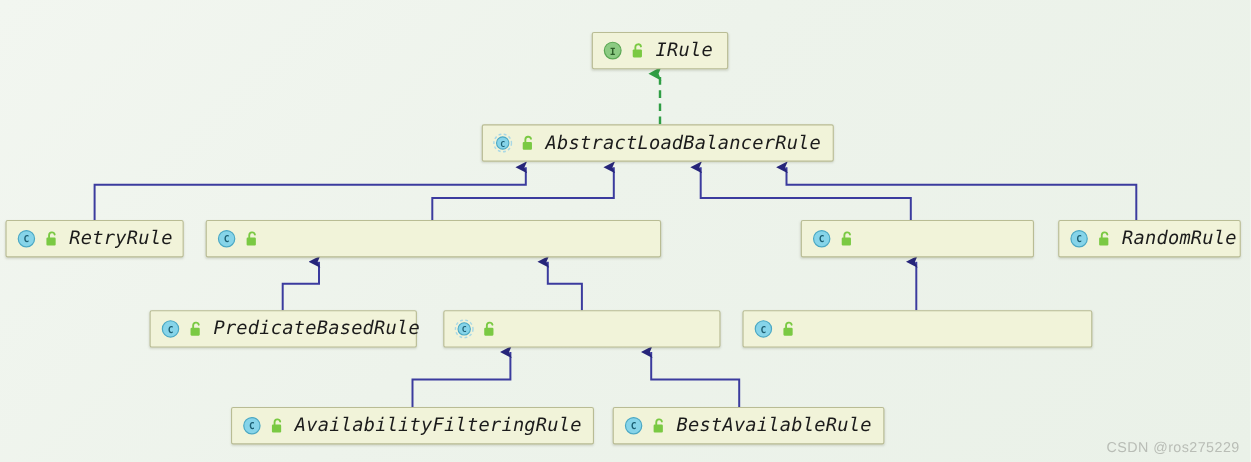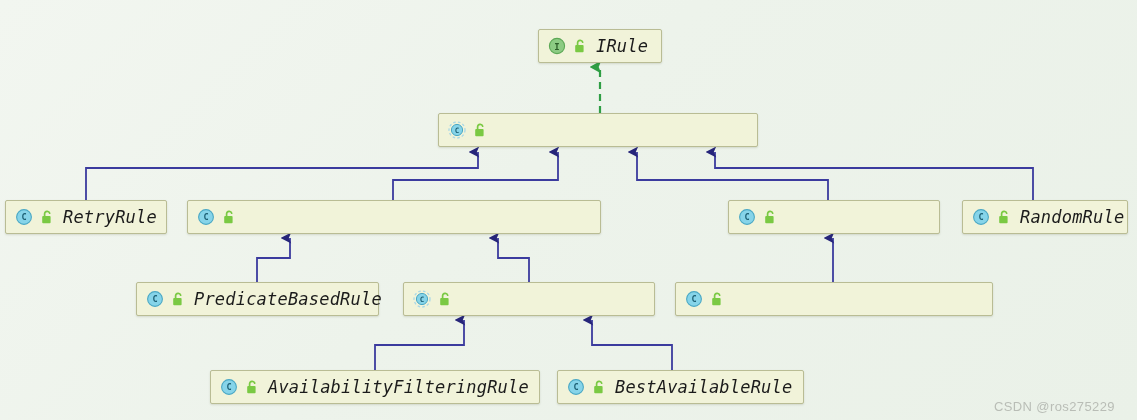--- a/index.html
+++ b/index.html
@@ -23,21 +23,21 @@
   }
   .node .label{
     font-family:"DejaVu Sans Mono","Liberation Mono",monospace;
     font-size:17px;letter-spacing:.2px;color:#1b1b1b;line-height:1;
     padding-left:2px;
     font-style:italic;
   }
   .ic{flex:0 0 auto;display:block;}
 
   .watermark{
-    position:absolute;right:22px;bottom:6px;
+    position:absolute;right:10px;bottom:6px;
     font-family:"Liberation Sans","DejaVu Sans",sans-serif;
     font-size:13px;color:#b9bdb6;letter-spacing:.4px;
     user-select:none;
   }
 </style>
 </head>
 <body>
 
 <div id="diagram-canvas">
 
@@ -107,20 +107,21 @@
   <div class="node" style="left:438px;top:113px;width:320px;">
     <svg class="ic" width="18" height="18" viewBox="0 0 18 18">
       <circle cx="9" cy="9" r="8" fill="none" stroke="#a9d8e6" stroke-width="1.3" stroke-dasharray="2.6 2.2"></circle>
       <circle cx="9" cy="9" r="5.6" fill="#86d4e9" stroke="#4ba8c4" stroke-width="1"></circle>
       <text x="9" y="12.2" text-anchor="middle" font-family="DejaVu Sans Mono, monospace" font-size="7.5" font-weight="bold" fill="#1c5f73">C</text>
     </svg>
     <svg class="ic" width="14" height="16" viewBox="0 0 14 16">
       <path d="M4.6 7 V4.7 a2.6 2.6 0 0 1 5.1 -0.5" fill="none" stroke="#7ac943" stroke-width="1.7" stroke-linecap="round"></path>
       <rect x="2.2" y="7" width="8.4" height="7.2" rx="1" fill="#7ac943"></rect>
     </svg>
+    <span class="label">AbstractLoadBalancerRule</span>
   </div>
 
   <div class="node" style="left:5px;top:200px;width:162px;">
     <svg class="ic" width="18" height="18" viewBox="0 0 18 18">
       <circle cx="9" cy="9" r="7.4" fill="#86d4e9" stroke="#4ba8c4" stroke-width="1.1"></circle>
       <text x="9" y="12.4" text-anchor="middle" font-family="DejaVu Sans Mono, monospace" font-size="8.6" font-weight="bold" fill="#1c5f73">C</text>
     </svg>
     <svg class="ic" width="14" height="16" viewBox="0 0 14 16">
       <path d="M4.6 7 V4.7 a2.6 2.6 0 0 1 5.1 -0.5" fill="none" stroke="#7ac943" stroke-width="1.7" stroke-linecap="round"></path>
       <rect x="2.2" y="7" width="8.4" height="7.2" rx="1" fill="#7ac943"></rect>

